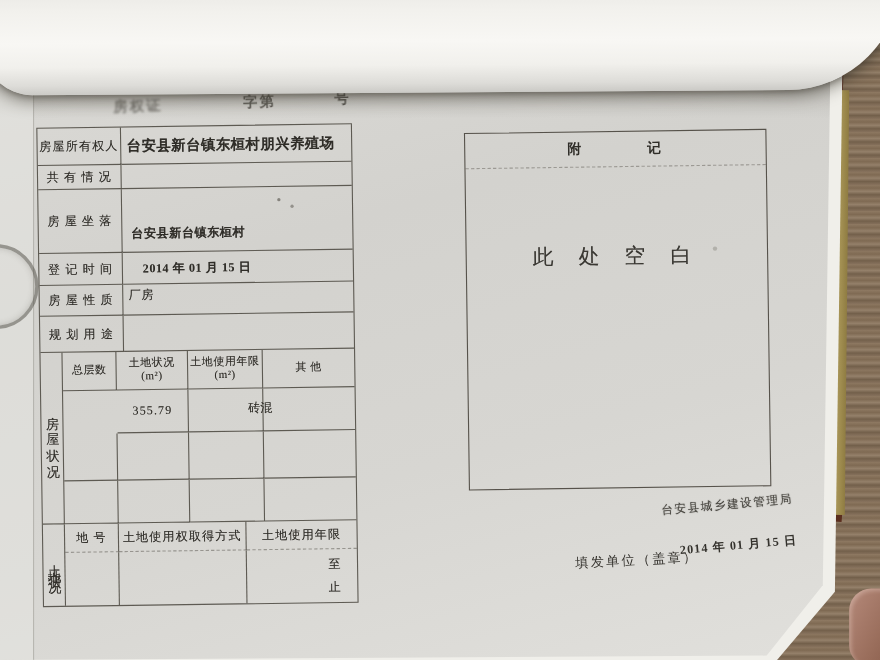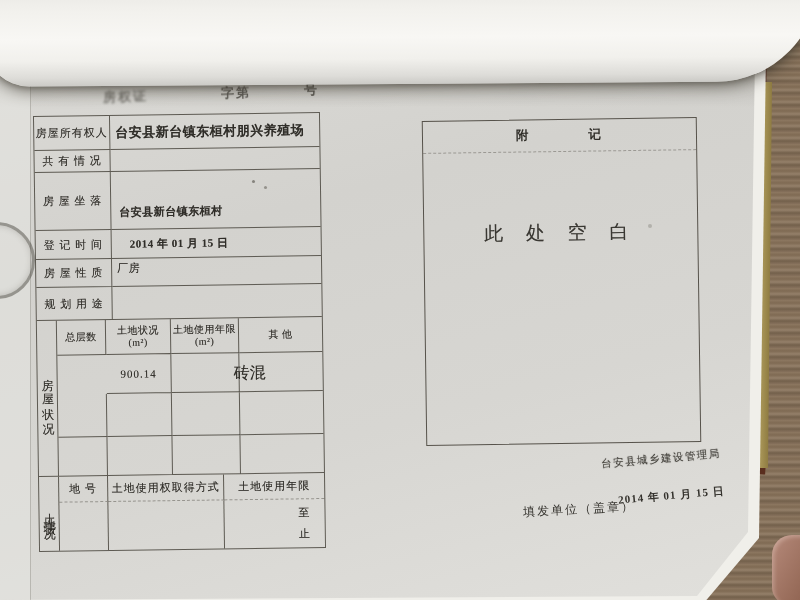--- a/index.html
+++ b/index.html
@@ -43,21 +43,21 @@
     font-size:11px;letter-spacing:1px;color:var(--ink);text-shadow:0 0 0.5px rgba(40,38,32,0.4);}
   .nr{border-right:none;} .nb{border-bottom:none;} .dash{border-bottom:1px dashed rgba(72,68,60,0.45);}
   .val{justify-content:flex-start;letter-spacing:0.5px;}
   .owner-val{font-weight:bold;font-size:13px;padding-left:5px;letter-spacing:0.5px;}
   .loc-val{align-items:flex-end;padding:0 0 9px 8px;font-weight:bold;}
   .date-val{padding-left:18px;font-weight:bold;}
   .nature-val{align-items:flex-start;padding:2px 0 0 5px;}
   .vlabel{writing-mode:vertical-rl;text-orientation:upright;font-size:12px;}
   .ls15{letter-spacing:15px;} .ls5{letter-spacing:5px;}
   .hdr{flex-direction:column;font-size:10px;line-height:1.25;letter-spacing:0.5px;text-align:center;}
-  .zh-span{position:absolute;left:188px;top:249px;width:40px;text-align:right;font-size:16px;
+  .zh-span{position:absolute;left:188px;top:249px;width:40px;text-align:left;font-size:11px;
     color:var(--ink);text-shadow:0 0 0.5px rgba(40,38,32,0.4);}
   .term-cell{flex-direction:column;align-items:flex-end;justify-content:space-evenly;padding-right:14px;}
   
   .rbox{position:absolute;left:424px;top:119px;width:273px;height:323px;
     border:1.3px solid rgba(72,68,60,0.9);transform:rotate(-0.8deg);color:var(--ink);}
   .rhead{height:31px;display:flex;align-items:center;justify-content:center;gap:58px;
     font-size:12.5px;font-weight:bold;letter-spacing:2px;border-bottom:1px dashed rgba(72,68,60,0.4);}
   .rcontent{position:absolute;left:0;top:100px;width:100%;text-align:center;
     font-size:19px;letter-spacing:9px;color:#3a3833;text-shadow:0 0 0.5px rgba(40,38,32,0.4);}
   
@@ -136,21 +136,21 @@
         <span>(m²)</span>
       </div>
       <div class="cell hdr" style="left:134px;top:204px;width:68px;height:35px;">
         <span>土地使用年限</span>
         <span>(m²)</span>
       </div>
       <div class="cell hdr nr" style="left:202px;top:204px;width:83px;height:35px;">
         <span>其  他</span>
       </div>
 
-      <div class="cell" style="left:69px;top:239px;width:65px;height:39px;">900.14</div>
+      <div class="cell" style="left:69px;top:239px;width:65px;height:39px;">355.79</div>
       <div class="cell" style="left:134px;top:239px;width:68px;height:39px;"></div>
       <div class="cell nr" style="left:202px;top:239px;width:83px;height:39px;"></div>
       <span class="zh-span">砖混</span>
 
       <div class="cell" style="left:20px;top:278px;width:49px;height:43px;"></div>
       <div class="cell" style="left:69px;top:278px;width:65px;height:43px;"></div>
       <div class="cell" style="left:134px;top:278px;width:68px;height:43px;"></div>
       <div class="cell nr" style="left:202px;top:278px;width:83px;height:43px;"></div>
       <div class="cell" style="left:20px;top:321px;width:49px;height:39px;"></div>
       <div class="cell" style="left:69px;top:321px;width:65px;height:39px;"></div>

